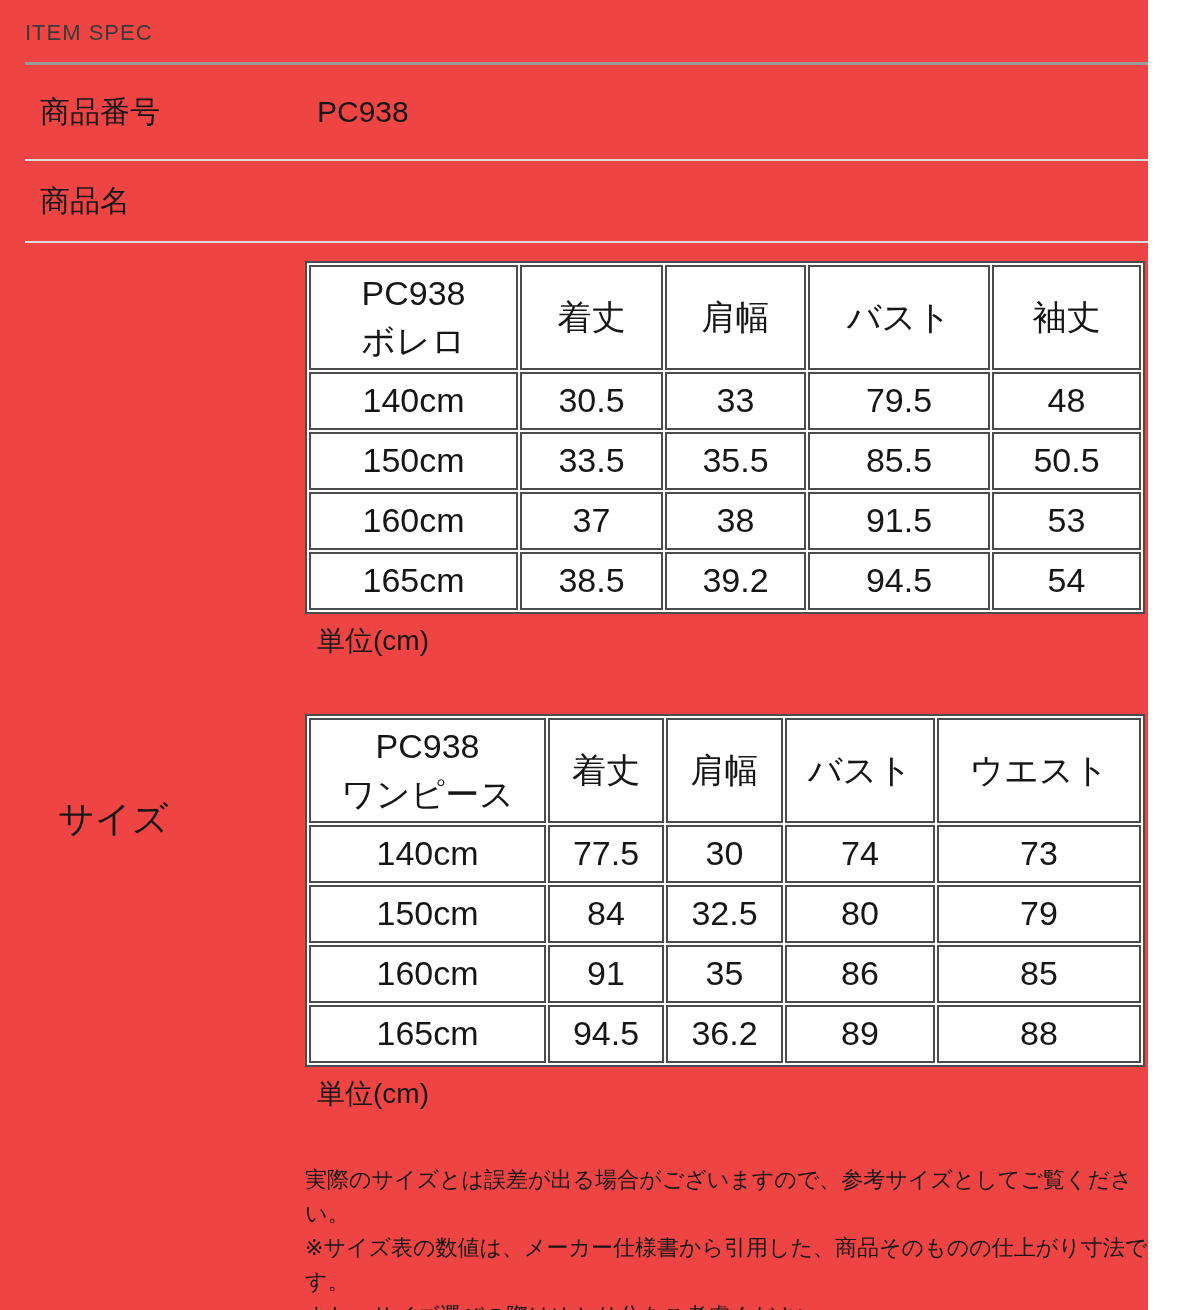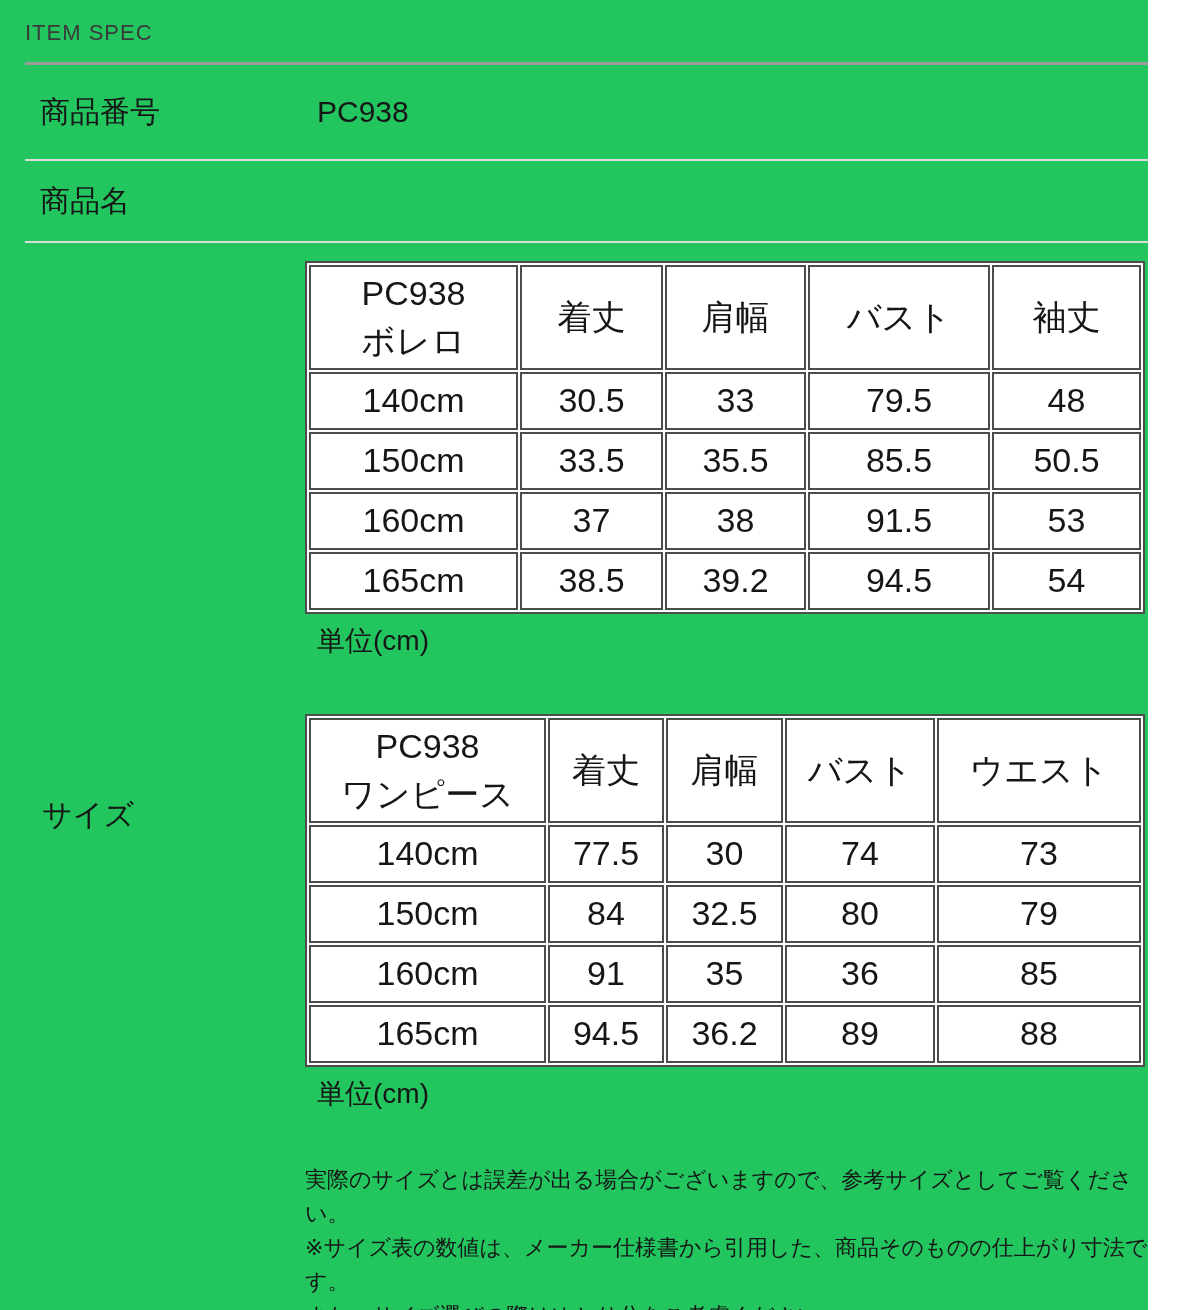--- a/index.html
+++ b/index.html
@@ -12,21 +12,21 @@
   *{margin:0;padding:0;box-sizing:content-box;}
   html,body{background:#fff;}
   body{
     font-family:"Liberation Sans","DejaVu Sans",sans-serif;
     color:var(--c-text);
   }
   .page{
     position:relative;
     width:1148px;
     height:1310px;
-    background:#22c55e;
+    background:#ef4444;
     overflow:hidden;
   }
   
   .spec-title{
     margin:20px 0 0 25px;
     font-size:22px;
     letter-spacing:1px;
     font-weight:400;
     color:var(--c-title);
   }
@@ -50,23 +50,23 @@
     padding-left:15px;
     width:265px;
     font-size:30px;
     flex:0 0 auto;
   }
   .spec-value{font-size:30px;}
   
   .size-section{position:relative;}
   .size-label{
     position:absolute;
-    left:42px;
+    left:58px;
     top:552px;
-    font-size:30px;
+    font-size:36px;
     font-family:Liberation Serif, serif;
   }
   .size-content{
     margin-left:305px;
     padding-top:18px;
     width:845px;
   }
   table.size-table{
     border-collapse:separate;
     border-spacing:2px;
@@ -202,21 +202,21 @@
             <td>150cm</td>
             <td>84</td>
             <td>32.5</td>
             <td>80</td>
             <td>79</td>
           </tr>
           <tr>
             <td>160cm</td>
             <td>91</td>
             <td>35</td>
-            <td>36</td>
+            <td>86</td>
             <td>85</td>
           </tr>
           <tr>
             <td>165cm</td>
             <td>94.5</td>
             <td>36.2</td>
             <td>89</td>
             <td>88</td>
           </tr>
         </tbody>

